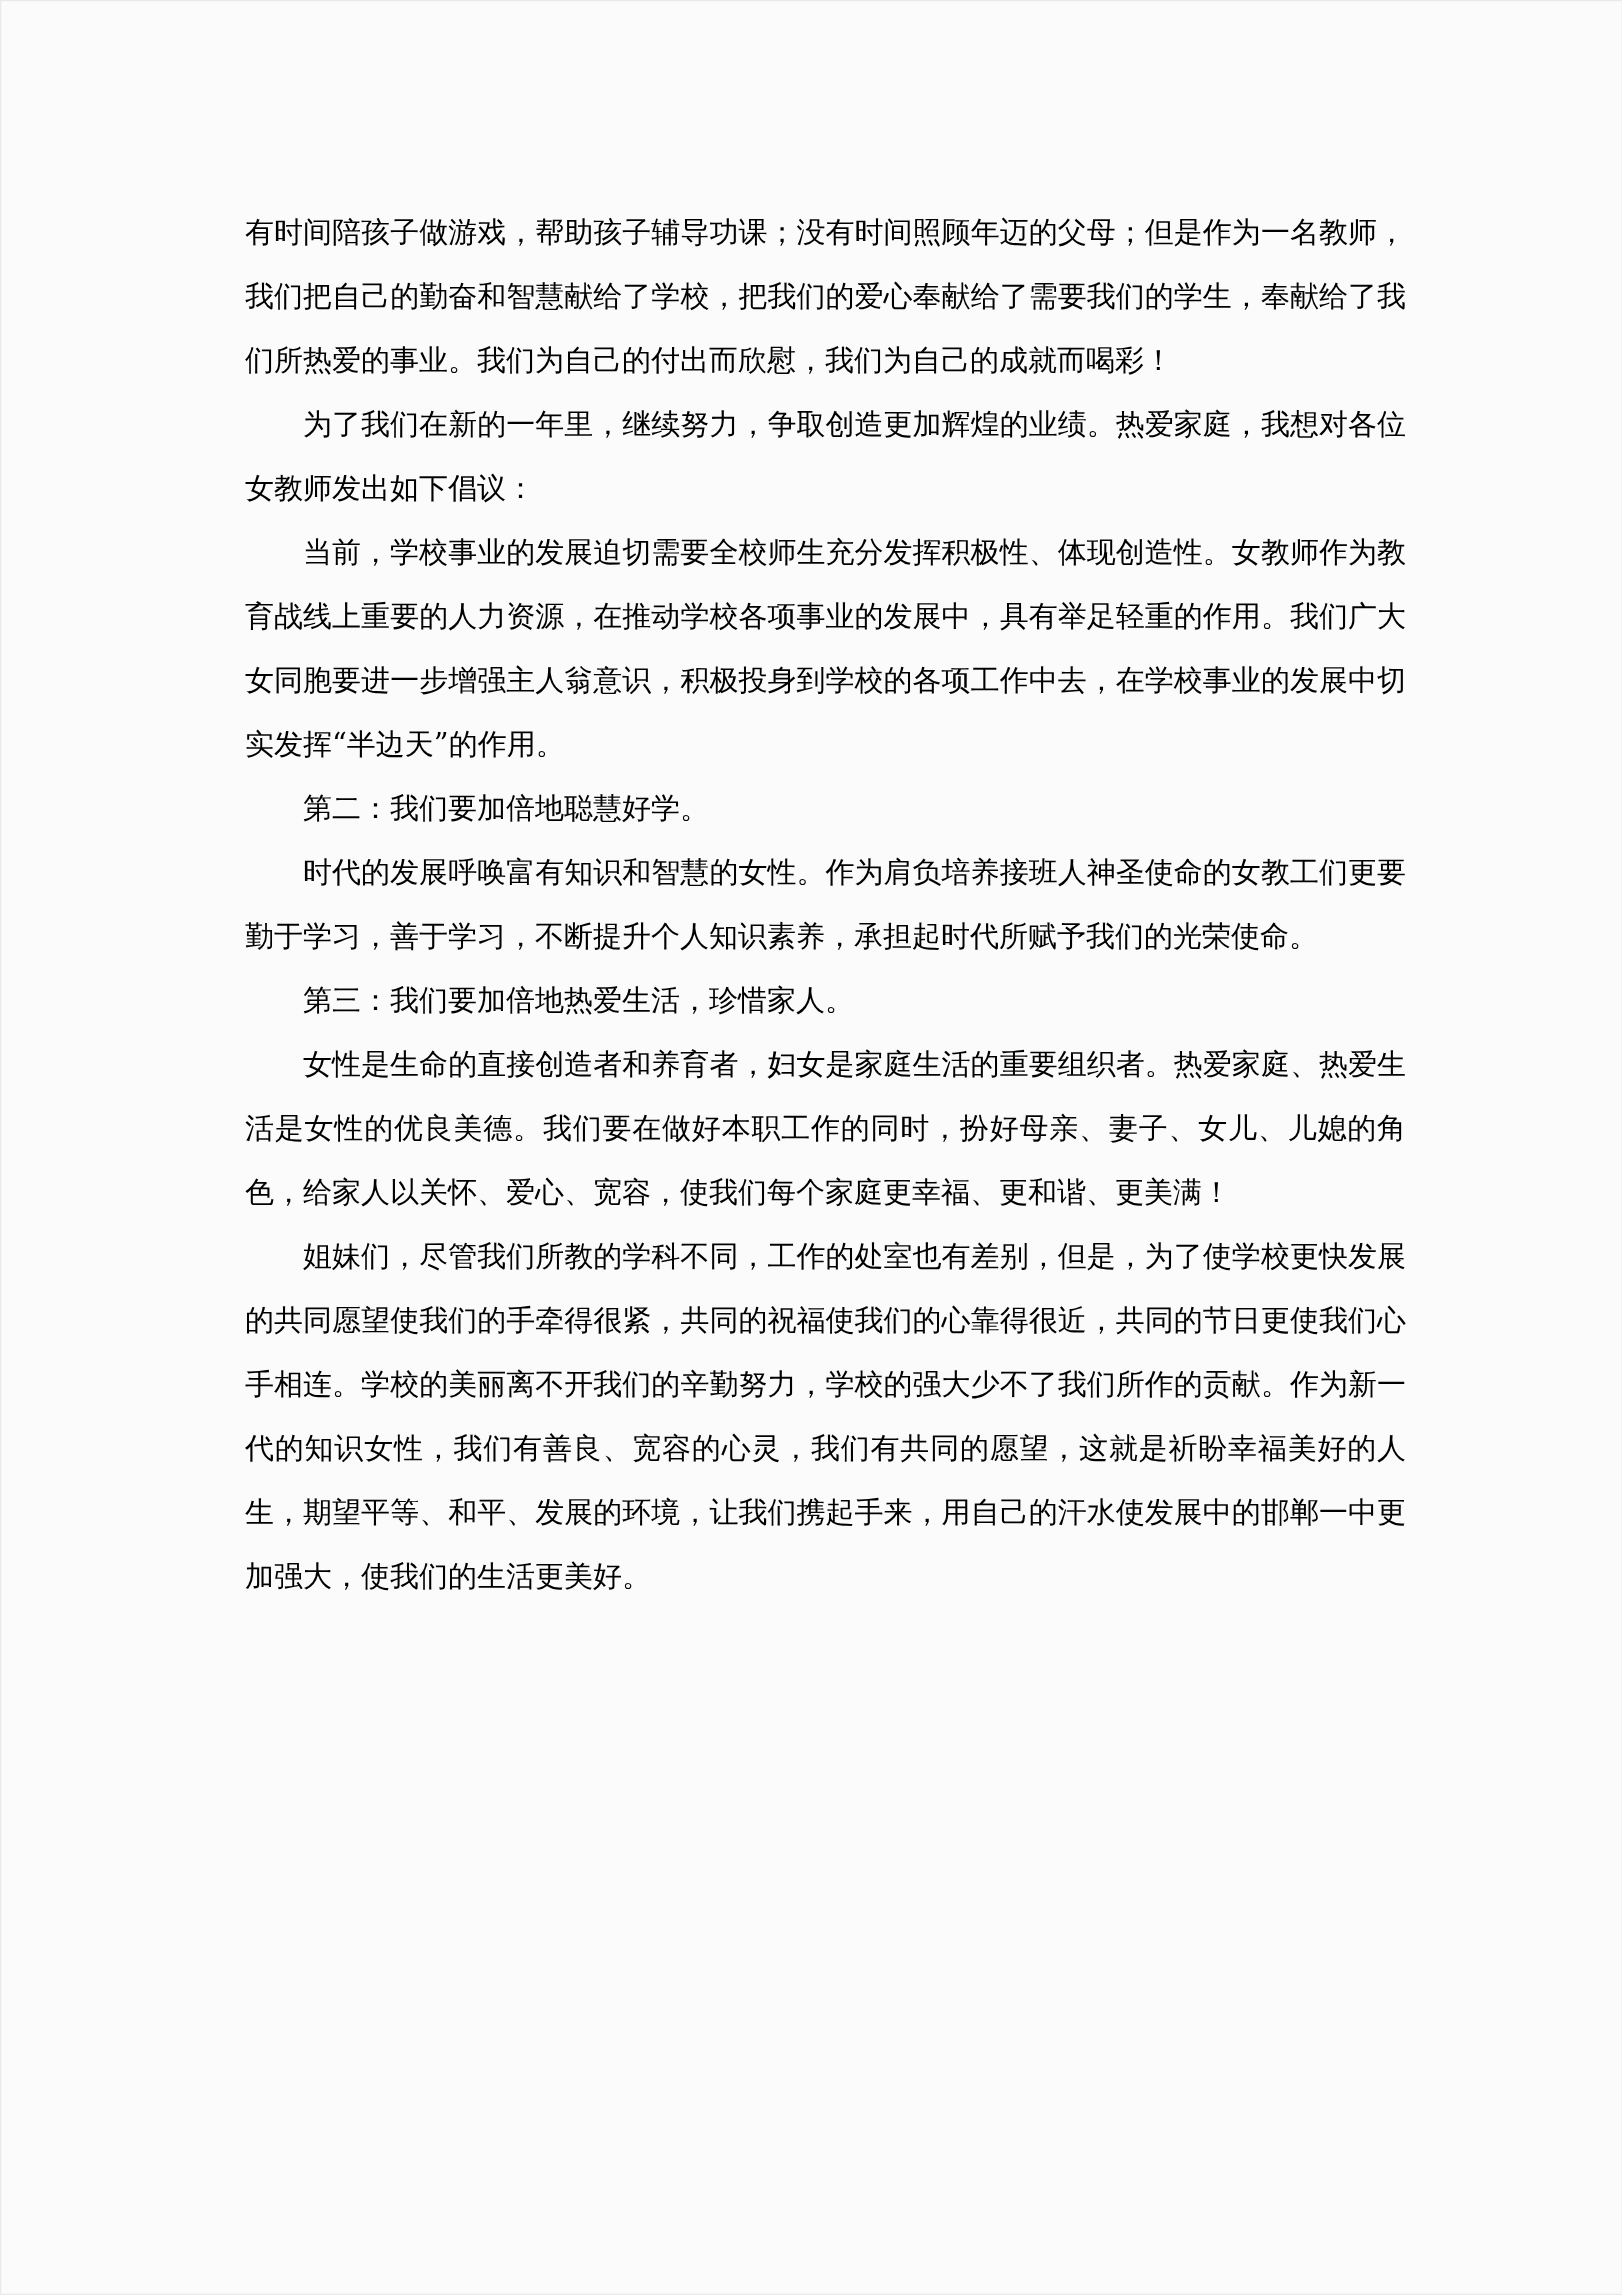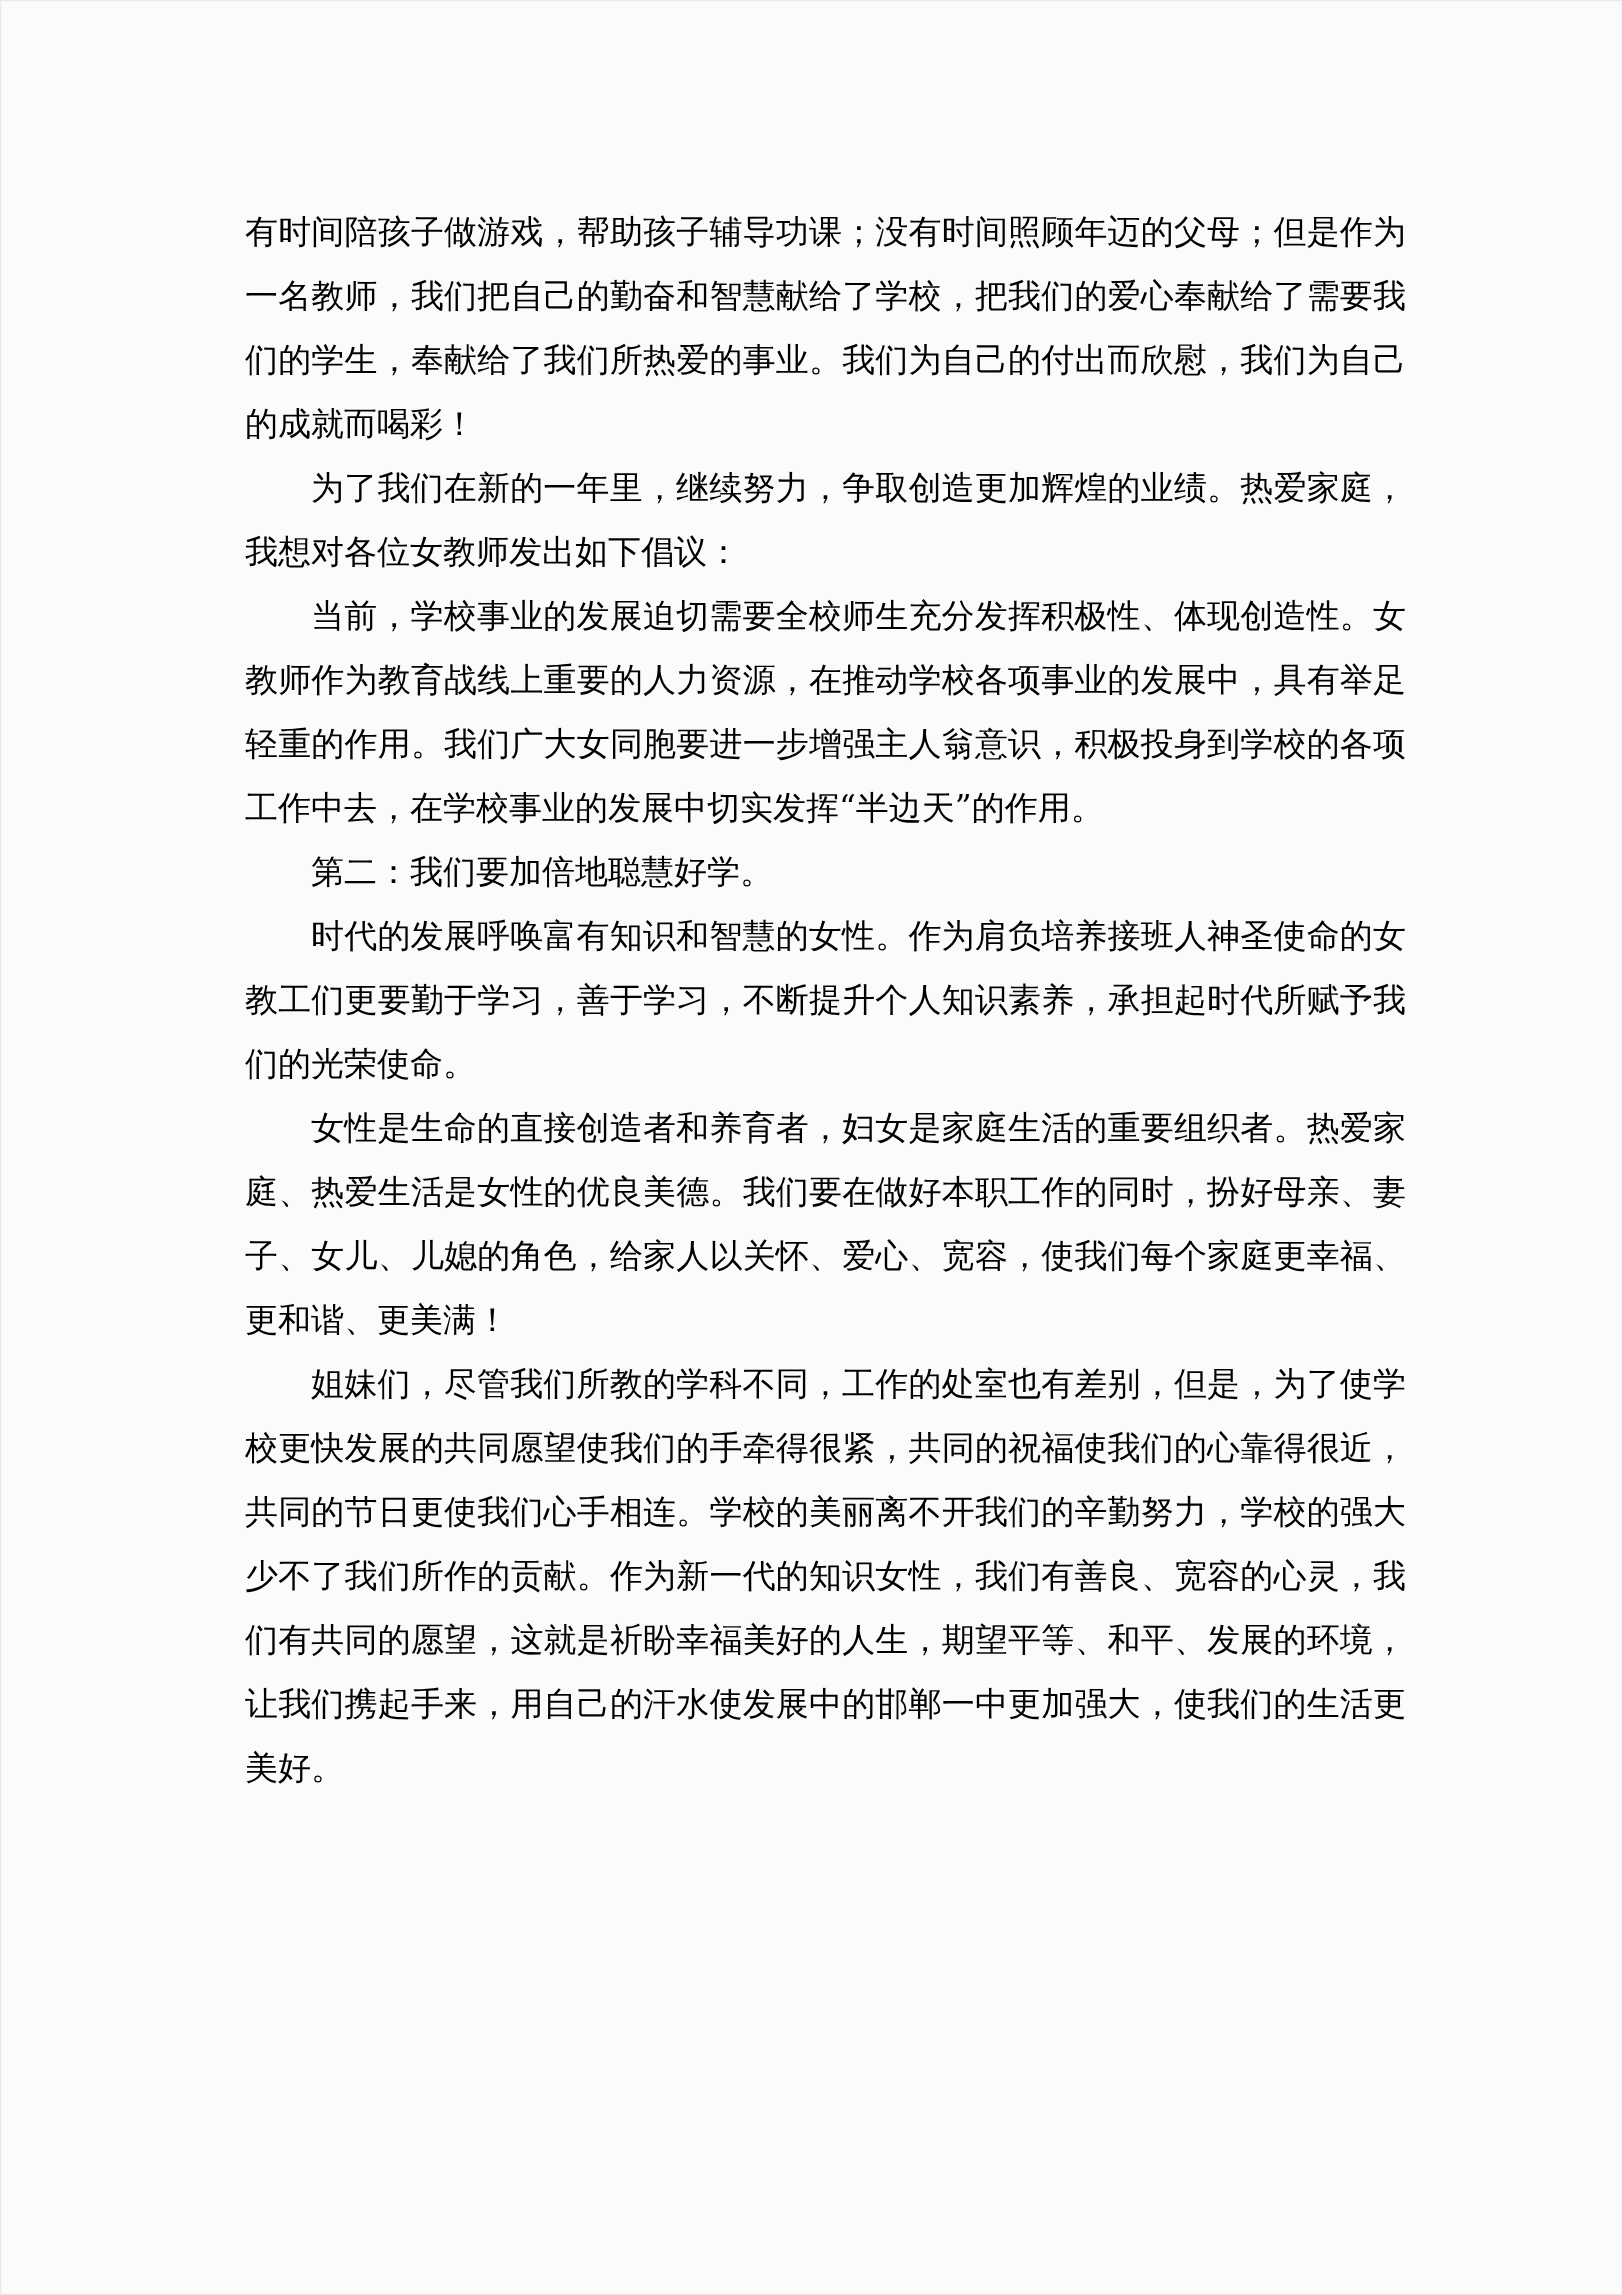--- a/index.html
+++ b/index.html
@@ -18,21 +18,21 @@
   }
   .text-area {
     position: absolute;
     left: 245px;
     top: 200px;
     width: 1161px;
   }
   .para {
     margin: 0;
     padding: 0;
-    font-size: 33px;
+    font-size: 29px;
     line-height: 64px;
     color: #000000;
     text-align: justify;
     text-justify: inter-ideograph;
     text-indent: 2em;
     word-break: break-all;
     overflow-wrap: break-word;
   }
   .para.continuation {
     text-indent: 0;
@@ -41,17 +41,18 @@
 </head>
 <body>
 
 <div class="page">
   <div class="text-area">
     <p class="para continuation">有时间陪孩子做游戏，帮助孩子辅导功课；没有时间照顾年迈的父母；但是作为一名教师，我们把自己的勤奋和智慧献给了学校，把我们的爱心奉献给了需要我们的学生，奉献给了我们所热爱的事业。我们为自己的付出而欣慰，我们为自己的成就而喝彩！</p>
     <p class="para">为了我们在新的一年里，继续努力，争取创造更加辉煌的业绩。热爱家庭，我想对各位女教师发出如下倡议：</p>
     <p class="para">当前，学校事业的发展迫切需要全校师生充分发挥积极性、体现创造性。女教师作为教育战线上重要的人力资源，在推动学校各项事业的发展中，具有举足轻重的作用。我们广大女同胞要进一步增强主人翁意识，积极投身到学校的各项工作中去，在学校事业的发展中切实发挥“半边天”的作用。</p>
     <p class="para">第二：我们要加倍地聪慧好学。</p>
     <p class="para">时代的发展呼唤富有知识和智慧的女性。作为肩负培养接班人神圣使命的女教工们更要勤于学习，善于学习，不断提升个人知识素养，承担起时代所赋予我们的光荣使命。</p>
+    <p class="para">第三：我们要加倍地热爱生活，珍惜家人。</p>
     <p class="para">女性是生命的直接创造者和养育者，妇女是家庭生活的重要组织者。热爱家庭、热爱生活是女性的优良美德。我们要在做好本职工作的同时，扮好母亲、妻子、女儿、儿媳的角色，给家人以关怀、爱心、宽容，使我们每个家庭更幸福、更和谐、更美满！</p>
     <p class="para">姐妹们，尽管我们所教的学科不同，工作的处室也有差别，但是，为了使学校更快发展的共同愿望使我们的手牵得很紧，共同的祝福使我们的心靠得很近，共同的节日更使我们心手相连。学校的美丽离不开我们的辛勤努力，学校的强大少不了我们所作的贡献。作为新一代的知识女性，我们有善良、宽容的心灵，我们有共同的愿望，这就是祈盼幸福美好的人生，期望平等、和平、发展的环境，让我们携起手来，用自己的汗水使发展中的邯郸一中更加强大，使我们的生活更美好。</p>
   </div>
 </div>
 
 
 </body></html>

